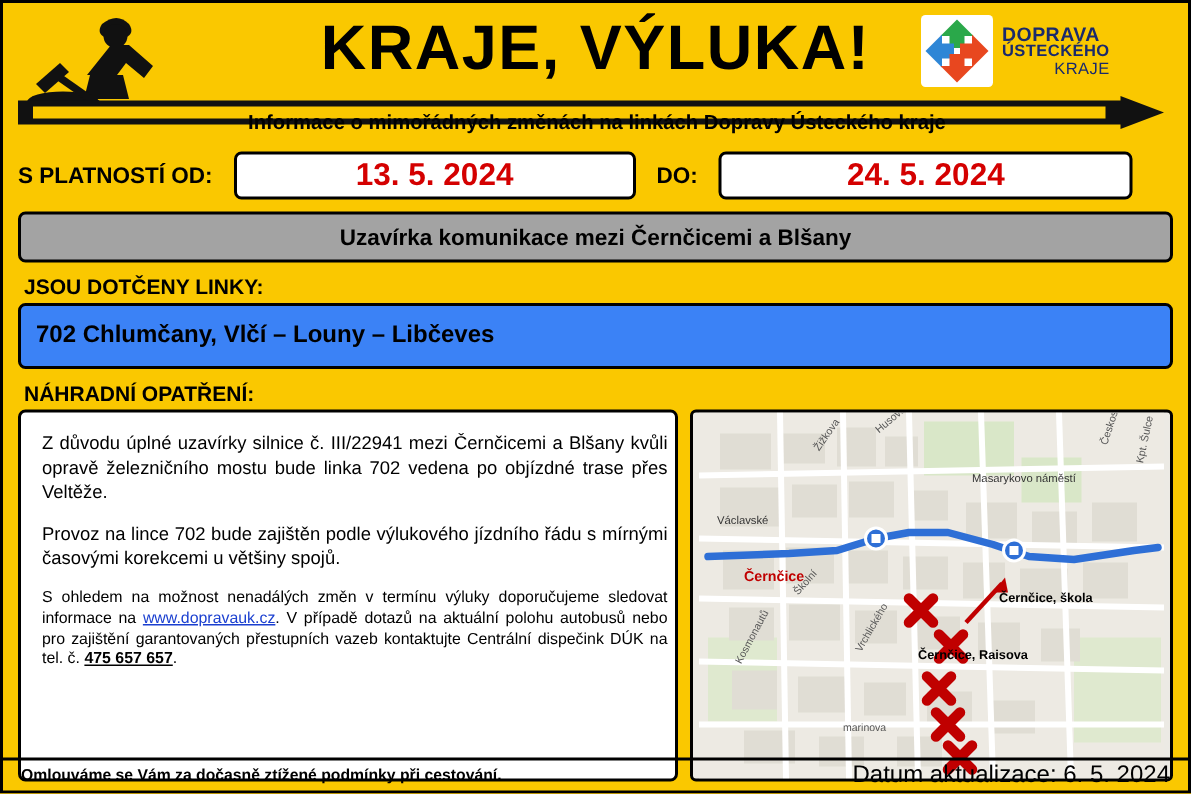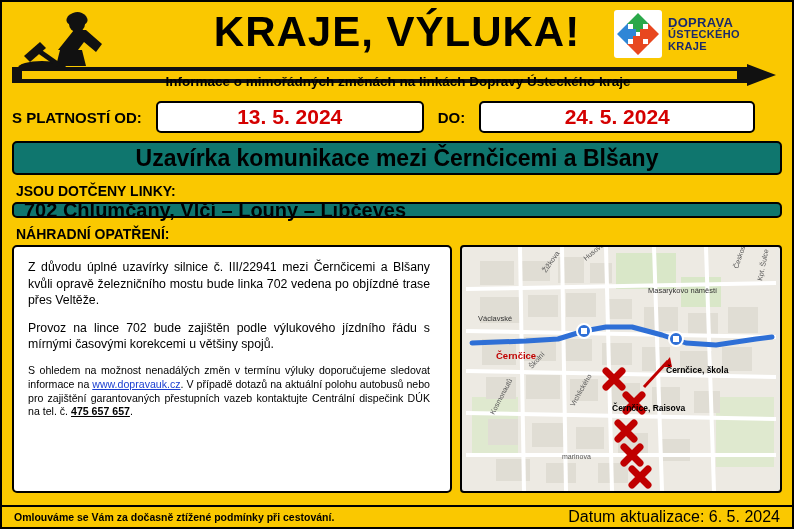--- a/index.html
+++ b/index.html
@@ -69,21 +69,21 @@
     width: 168px;
     height: 52px;
     display: flex;
     align-items: center;
     gap: 6px;
   }
   .logo-mark { width: 48px; height: 48px; position: relative; }
   .logo-text { line-height: 1.05; }
   .logo-text .l1 { font-size: 13px; font-weight: bold; color: #1a2a6c; letter-spacing: .3px;}
   .logo-text .l2 { font-size: 11px; font-weight: bold; color: #1a2a6c; letter-spacing: .3px;}
-  .logo-text .l3 { font-size: 11px; font-weight: bold; color: #1a2a6c; letter-spacing: .3px;}
+  .logo-text .l3 { font-size: 11px; font-weight: normal; color: #1a2a6c; letter-spacing: .3px; text-align: right;}
 
   
   .validity {
     display: flex;
     align-items: center;
     gap: 14px;
     padding: 0 10px;
     margin-top: 2px;
     height: 34px;
   }
@@ -104,66 +104,66 @@
     font-size: 21px;
     font-weight: bold;
     color: #d40000;
   }
   .date-from { width: 268px; }
   .date-to { width: 276px; }
 
   
   .closure-box {
     margin: 7px 10px 0 10px;
-    background: #0f766e;
+    background: #a3a3a3;
     border: 2px solid #000;
     border-radius: 5px;
     height: 34px;
     display: flex;
     align-items: center;
     justify-content: center;
-    font-size: 23px;
+    font-size: 15px;
     font-weight: bold;
     color: #000;
   }
 
   
   .section-label {
     margin: 8px 0 3px 14px;
     font-size: 14px;
     font-weight: bold;
     color: #000;
   }
   .lines-box {
     margin: 0 10px;
-    background: #0f766e;
+    background: #3b82f6;
     border: 2px solid #000;
     border-radius: 5px;
-    height: 16px;
+    height: 44px;
     display: flex;
     align-items: center;
     padding-left: 10px;
-    font-size: 20px;
+    font-size: 16px;
     font-weight: bold;
     color: #000;
   }
 
   
   .measures-wrap {
     margin: 0 10px;
     display: flex;
     gap: 8px;
   }
   .text-box {
     flex: 0 0 440px;
     background: #fff;
     border: 2px solid #000;
     border-radius: 5px;
     height: 248px;
-    padding: 12px 20px 8px 14px;
+    padding: 12px 5px 8px 14px;
     font-size: 12.3px;
     color: #000;
     line-height: 1.35;
   }
   .text-box p { margin: 0 0 11px 0; text-align: justify; }
   .text-box p.small { font-size: 10.6px; line-height: 1.3; margin-bottom: 0; }
   .text-box a { color: #1a3fd0; text-decoration: underline; }
   .text-box .u { text-decoration: underline; font-weight: bold; }
 
   

